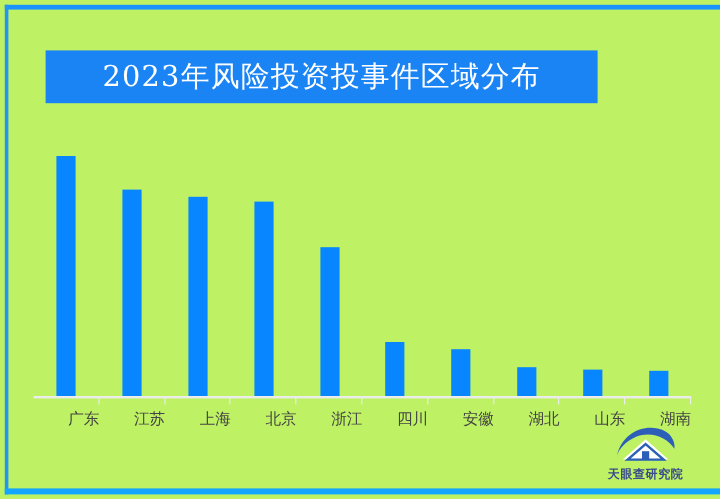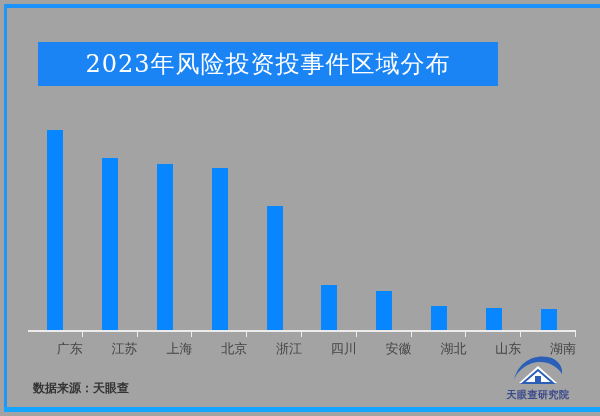--- a/index.html
+++ b/index.html
@@ -7,21 +7,21 @@
     padding: 0;
     background: #ffffff;
   }
   body {
     font-family: "Liberation Sans", sans-serif;
   }
   .screen {
     position: relative;
     width: 600px;
     height: 416px;
-    background: #a3a3a3;
+    background: #bef264;
     box-sizing: border-box;
     overflow: hidden;
   }
   
   .edge-left {
     position: absolute;
     left: 4px;
     top: 4px;
     width: 3px;
     height: 408px;
@@ -237,21 +237,20 @@
       <div class="xlabel">上海</div>
       <div class="xlabel">北京</div>
       <div class="xlabel">浙江</div>
       <div class="xlabel">四川</div>
       <div class="xlabel">安徽</div>
       <div class="xlabel">湖北</div>
       <div class="xlabel">山东</div>
       <div class="xlabel">湖南</div>
     </div>
 
-  <div class="footer-note">数据来源：天眼查</div>
 
   <div class="logo">
     <svg class="logo-mark" viewBox="0 0 52 32">
       <path d="M2 26 C6 8, 22 0, 36 3 C47 5, 51 14, 50 20 C44 10, 30 5, 18 10 C9 14, 4 20, 2 26 Z" fill="#2b5fb8"></path>
       <path d="M7 29 L26 12 L45 29 Z" fill="#ffffff"></path>
       <path d="M11 29 L26 16 L41 29 Z" fill="none" stroke="#2b5fb8" stroke-width="2"></path>
       <rect x="23" y="22" width="6" height="7" fill="#2b5fb8"></rect>
     </svg>
     <span class="logo-text">天眼查研究院</span>
   </div>

